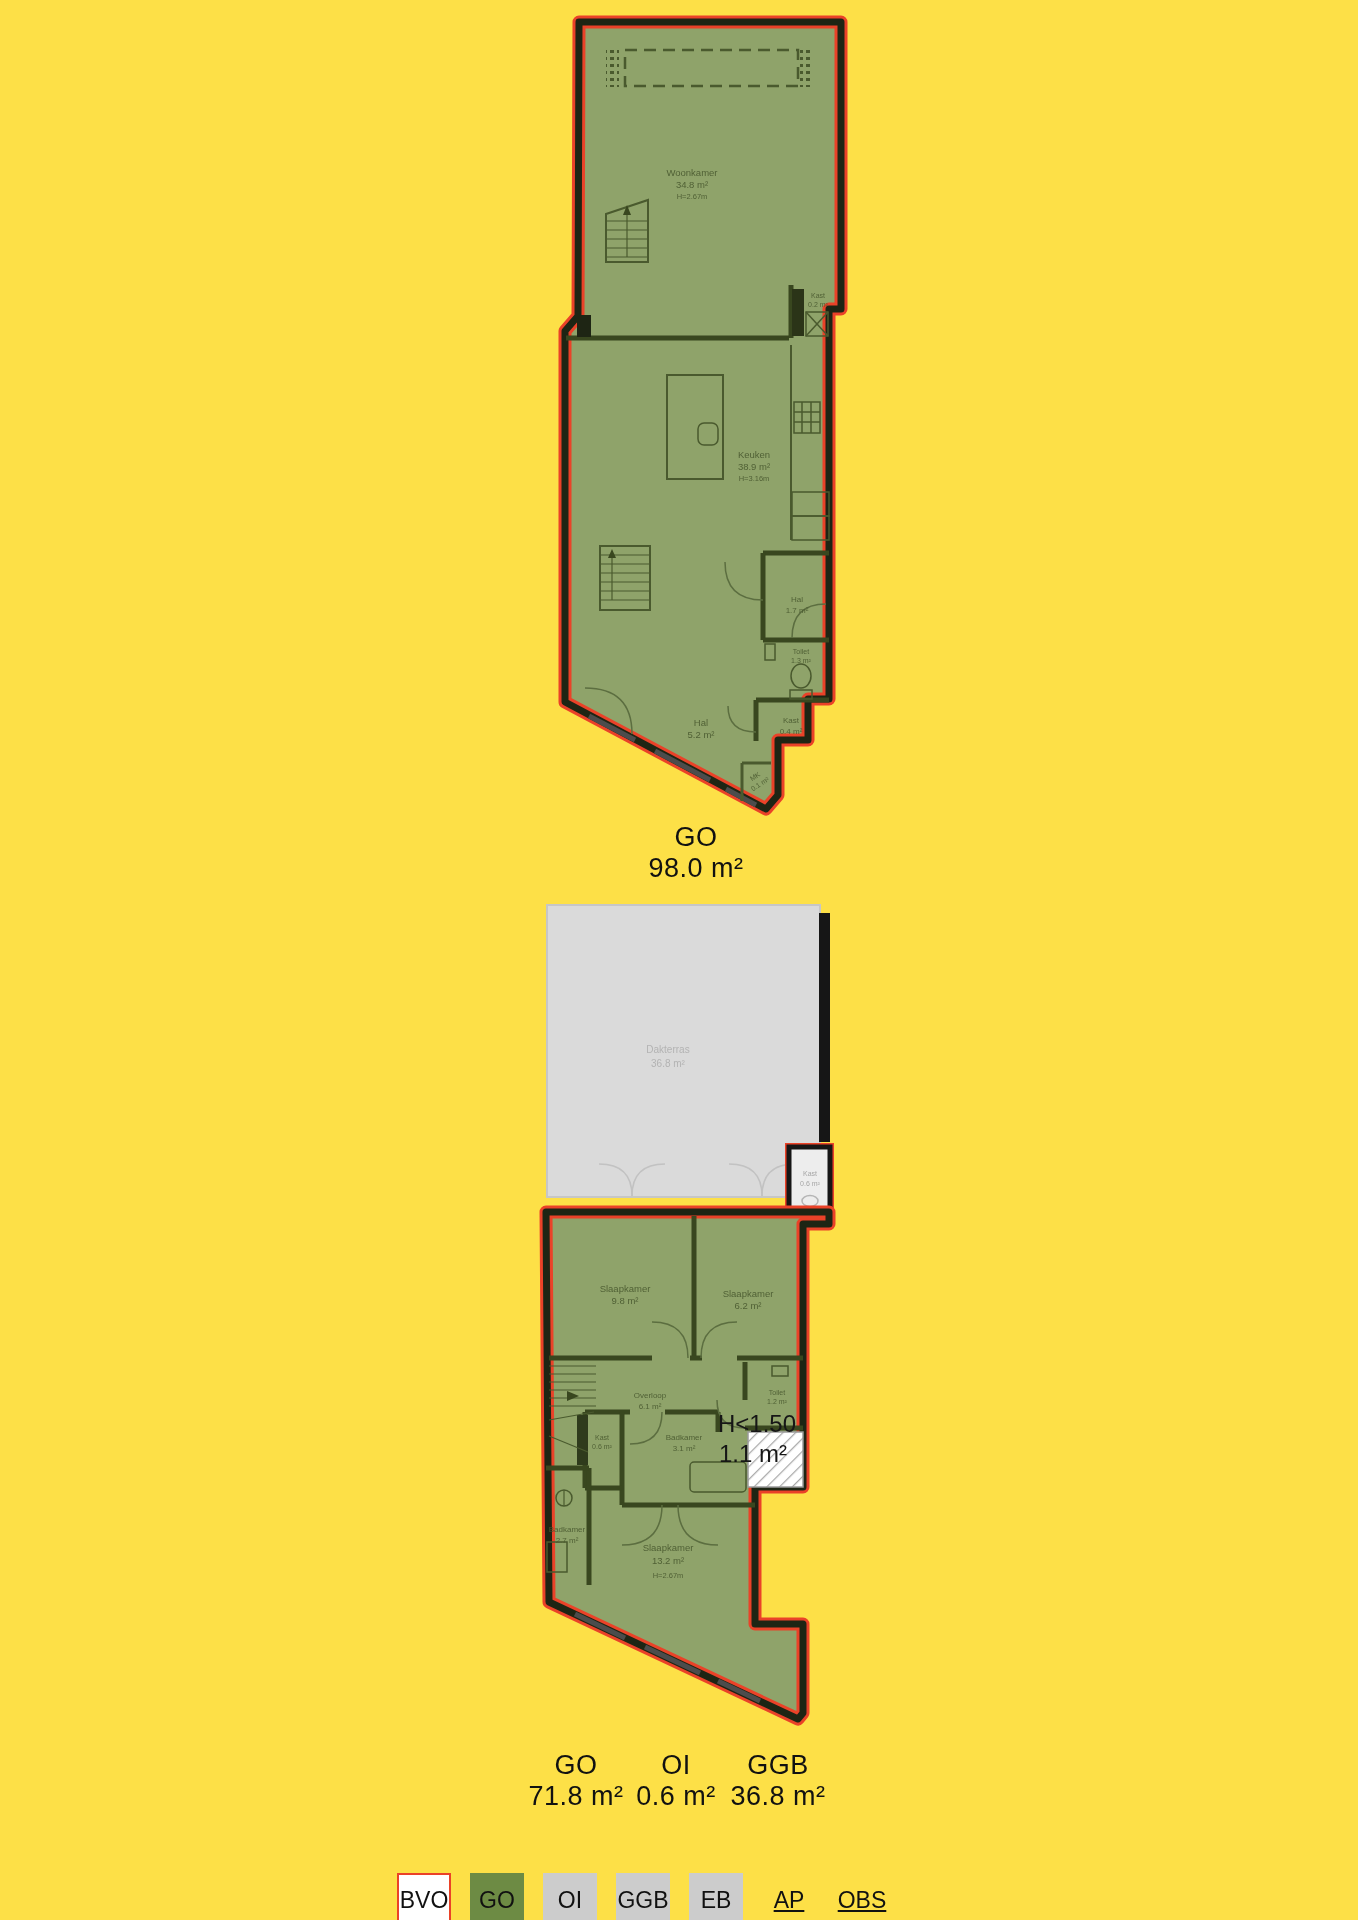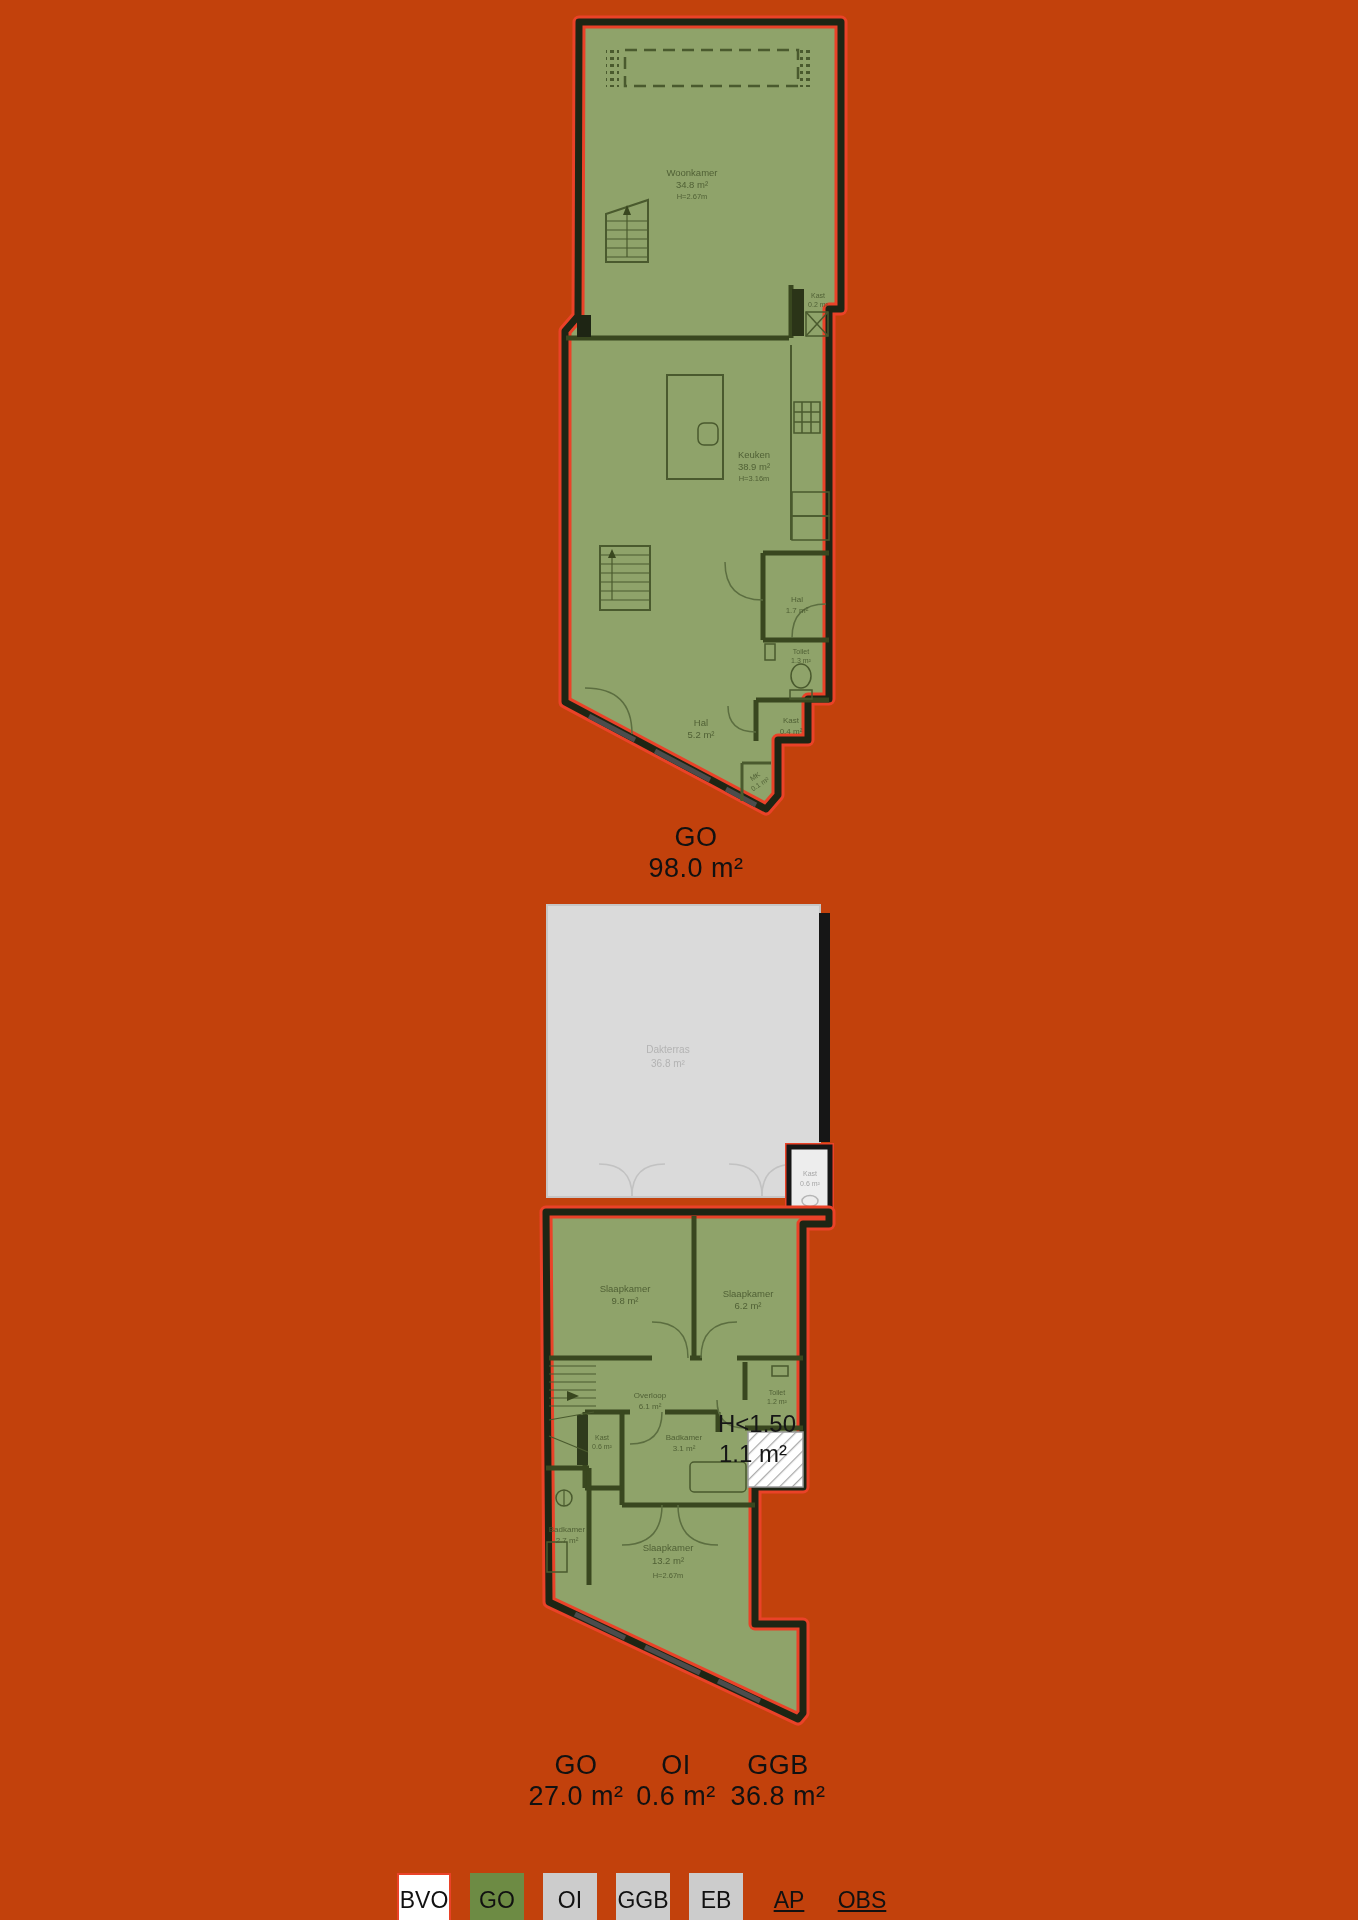--- a/index.html
+++ b/index.html
@@ -1,18 +1,18 @@
 <!DOCTYPE html>
 <html><head>
 <meta charset="utf-8">
 <style>
   * { margin:0; padding:0; box-sizing:border-box; }
   html,body { background:#ffffff; }
   body { font-family:"Liberation Sans", sans-serif; }
-  .page { position:relative; width:1358px; height:1920px; background:#c2410c; overflow:hidden; }
+  .page { position:relative; width:1358px; height:1920px; background:#fde047; overflow:hidden; }
   .plan { position:absolute; }
 
   
   .caption { position:absolute; text-align:center; color:#111111; font-size:27px; line-height:31px; letter-spacing:0.5px; }
 
   
   .legend { position:absolute; left:397px; top:1839px; display:flex; gap:19px; }
   .legend-item { width:54px; height:54px; display:flex; align-items:center; justify-content:center;
                  font-size:23px; color:#111111;margin-top:34px; }
   .sw-bvo  { background:#ffffff; border:2px solid #ea4228; }
@@ -288,21 +288,21 @@
       <text x="668" y="1564" class="room-label f1">13.2 m²</text>
       <text x="668" y="1578" class="room-label fh">H=2.67m</text>
 
       <text x="757" y="1432" class="hlabel">H&lt;1.50</text>
       <text x="753" y="1462" class="hlabel">1.1 m²</text>
     </g>
   </svg>
 
   <div class="caption" style="left:511px; top:1750px; width:130px;">
     <div>GO</div>
-    <div>27.0 m²</div>
+    <div>71.8 m²</div>
   </div>
   <div class="caption" style="left:611px; top:1750px; width:130px;">
     <div>OI</div>
     <div>0.6 m²</div>
   </div>
   <div class="caption" style="left:713px; top:1750px; width:130px;">
     <div>GGB</div>
     <div>36.8 m²</div>
   </div>
 

